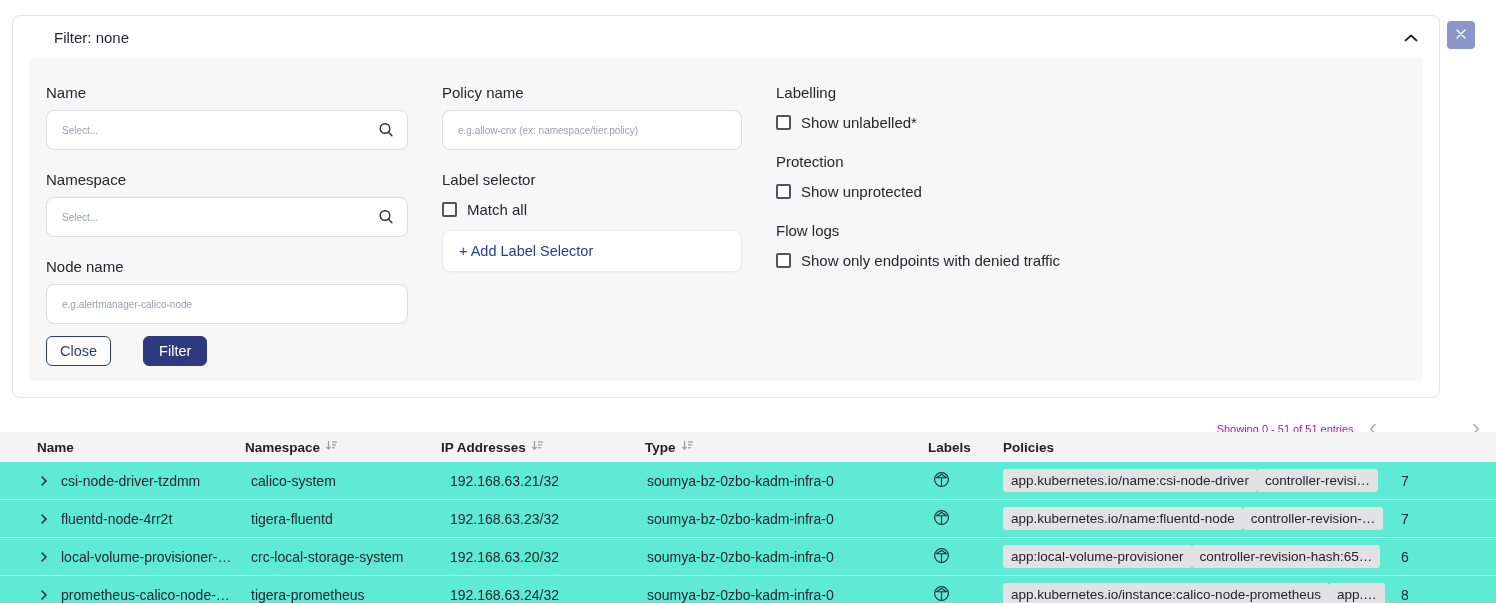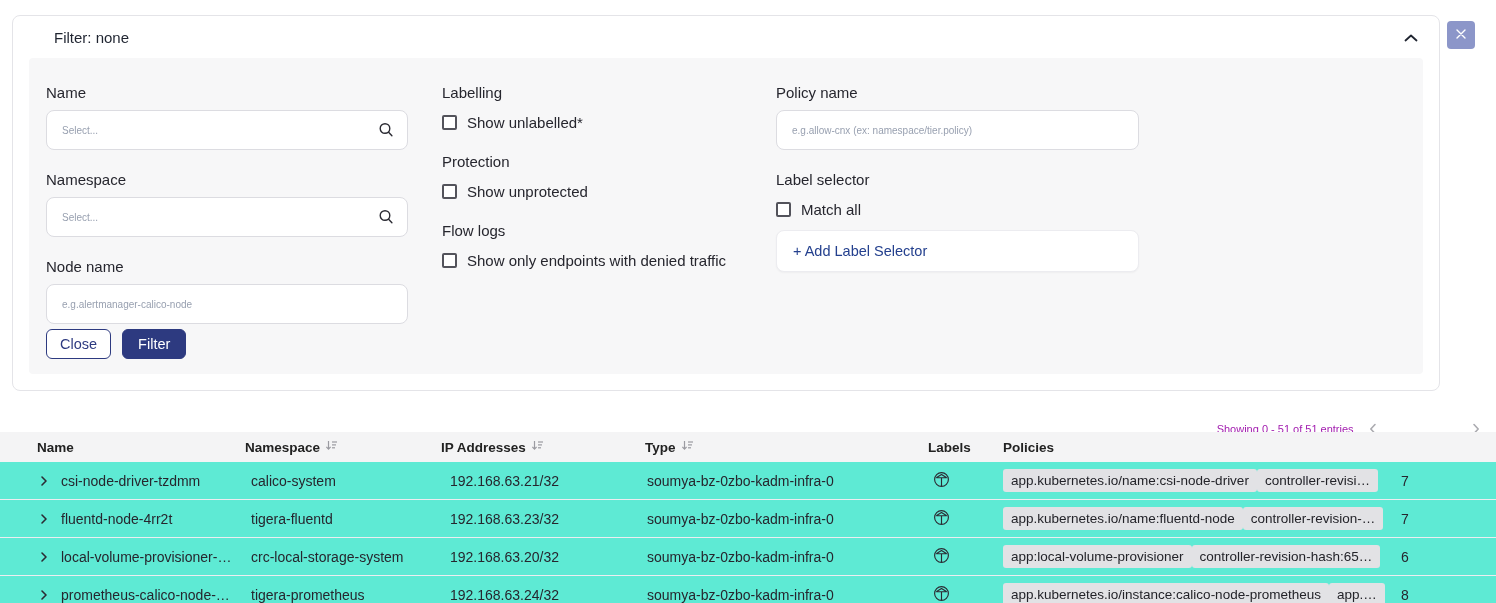--- a/index.html
+++ b/index.html
@@ -26,21 +26,21 @@
   .text-input { width: 100%; height: 40px; border: 1px solid #dcdce1; border-radius: 8px;
     background: #fff; padding: 0 40px 0 15px; font-size: 10px; color: #26262e;
     font-family: "Liberation Sans", sans-serif; outline: none; }
   .text-input::placeholder { color: #98a0b0; }
   .plain { padding-right: 15px; }
   .search-ico { position: absolute; right: 13px; top: 11px; pointer-events: none; }
 
   .cb-row { display: flex; align-items: center; gap: 10px; margin-top: 13px; font-size: 15px; color: #26262e; cursor: pointer; }
   .cb-box { width: 15px; height: 15px; border: 2px solid #53535b; border-radius: 2px; background: #fff; flex: 0 0 auto; }
 
-  .btn-row { display: flex; gap: 11px; margin-top: 5px; }
+  .btn-row { display: flex; gap: 32px; margin-top: 12px; }
   .btn { font-family: "Liberation Sans", sans-serif; font-size: 14.5px; border-radius: 6px;
     padding: 6px 13px; cursor: pointer; }
   .btn-outline { background: #fff; border: 1.5px solid #2d3a80; color: #2d3a80; }
   .btn-solid { background: #2d3a80; border: 1.5px solid #2d3a80; color: #fff; padding: 6px 15px; }
 
   .add-selector-btn { margin-top: 12px; width: 100%; height: 42px; text-align: left; padding: 0 16px;
     background: #fff; border: 1px solid #ececf0; border-radius: 8px; color: #24408e;
     font-size: 14.5px; font-family: "Liberation Sans", sans-serif; cursor: pointer;
     box-shadow: 0 1px 2px rgba(0,0,0,0.04); }
 
@@ -117,52 +117,52 @@
           <input class="text-input plain" type="text" placeholder="e.g.alertmanager-calico-node" style="">
         </div>
 
         <div class="btn-row">
           <button class="btn btn-outline">Close</button>
           <button class="btn btn-solid">Filter</button>
         </div>
       </div>
 
       <div>
+        <label class="fld-label">Policy name</label>
+        <div class="input-wrap">
+          <input class="text-input plain" type="text" placeholder="e.g.allow-cnx (ex: namespace/tier.policy)" style="">
+        </div>
+
+        <span class="sec-heading mt21">Label selector</span>
+        <div class="cb-row">
+          <span class="cb-box"></span>
+          <span>Match all</span>
+        </div>
+
+        <button class="add-selector-btn">+ Add Label Selector</button>
+      </div>
+
+      <div>
         <span class="sec-heading">Labelling</span>
         <div class="cb-row">
           <span class="cb-box"></span>
           <span>Show unlabelled*</span>
         </div>
 
         <span class="sec-heading mt22">Protection</span>
         <div class="cb-row">
           <span class="cb-box"></span>
           <span>Show unprotected</span>
         </div>
 
         <span class="sec-heading mt22">Flow logs</span>
         <div class="cb-row">
           <span class="cb-box"></span>
           <span>Show only endpoints with denied traffic</span>
         </div>
-      </div>
-
-      <div>
-        <label class="fld-label">Policy name</label>
-        <div class="input-wrap">
-          <input class="text-input plain" type="text" placeholder="e.g.allow-cnx (ex: namespace/tier.policy)" style="">
-        </div>
-
-        <span class="sec-heading mt21">Label selector</span>
-        <div class="cb-row">
-          <span class="cb-box"></span>
-          <span>Match all</span>
-        </div>
-
-        <button class="add-selector-btn">+ Add Label Selector</button>
       </div>
 
     </div>
   </div>
 </div>
 
 <button class="modal-close">
   <span>
     <svg width="12" height="12" viewBox="0 0 12 12">
         <path d="M2 2l8 8M10 2l-8 8" stroke="#ffffff" stroke-width="1.4" stroke-linecap="round"></path>

